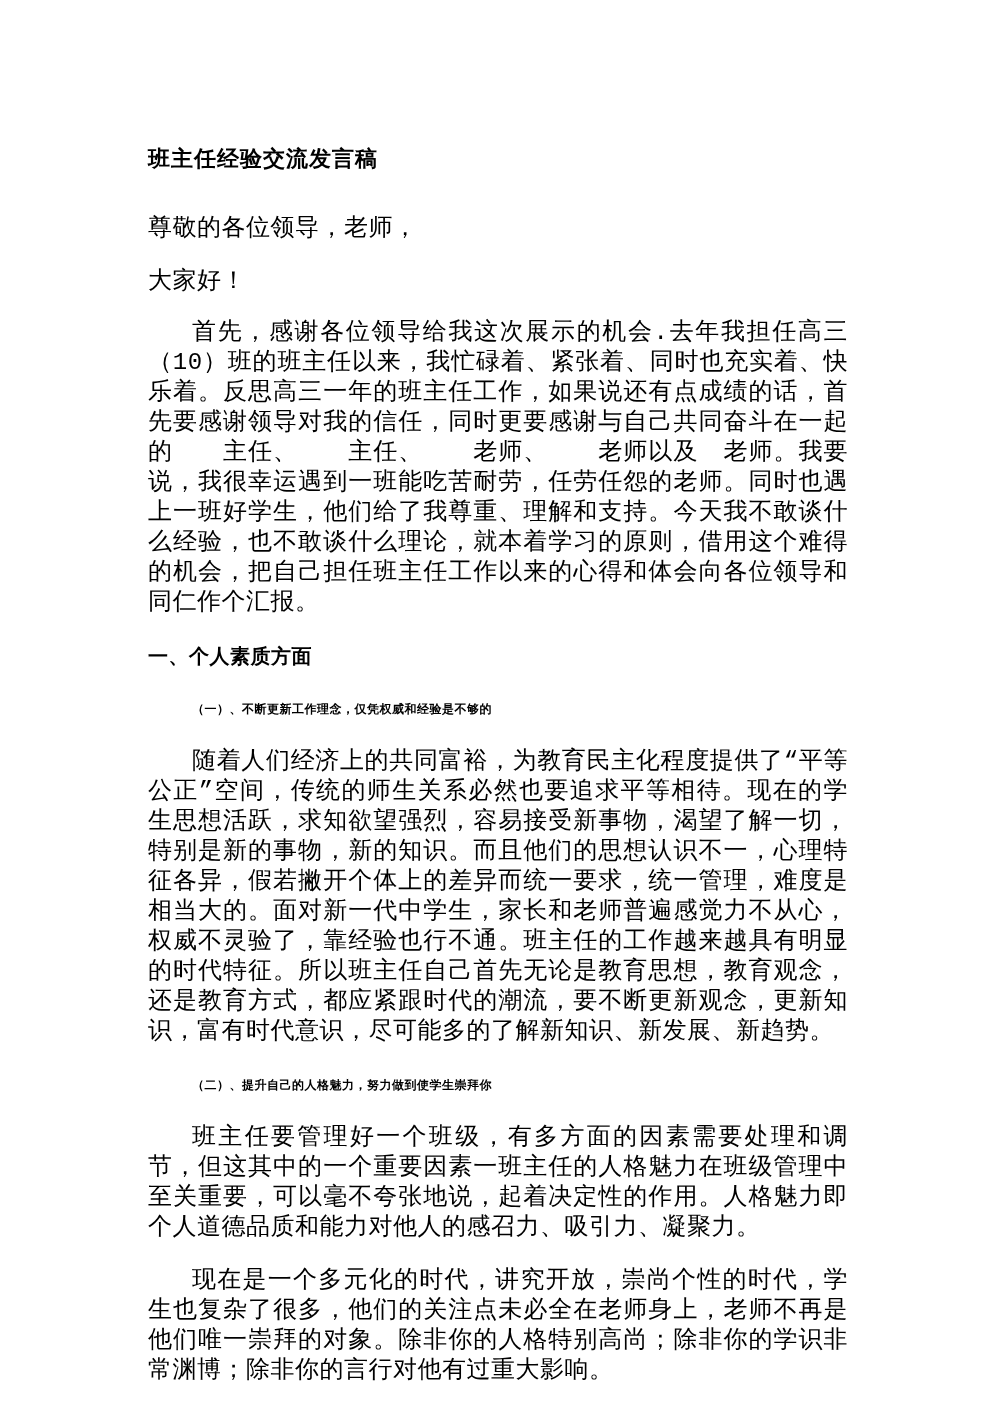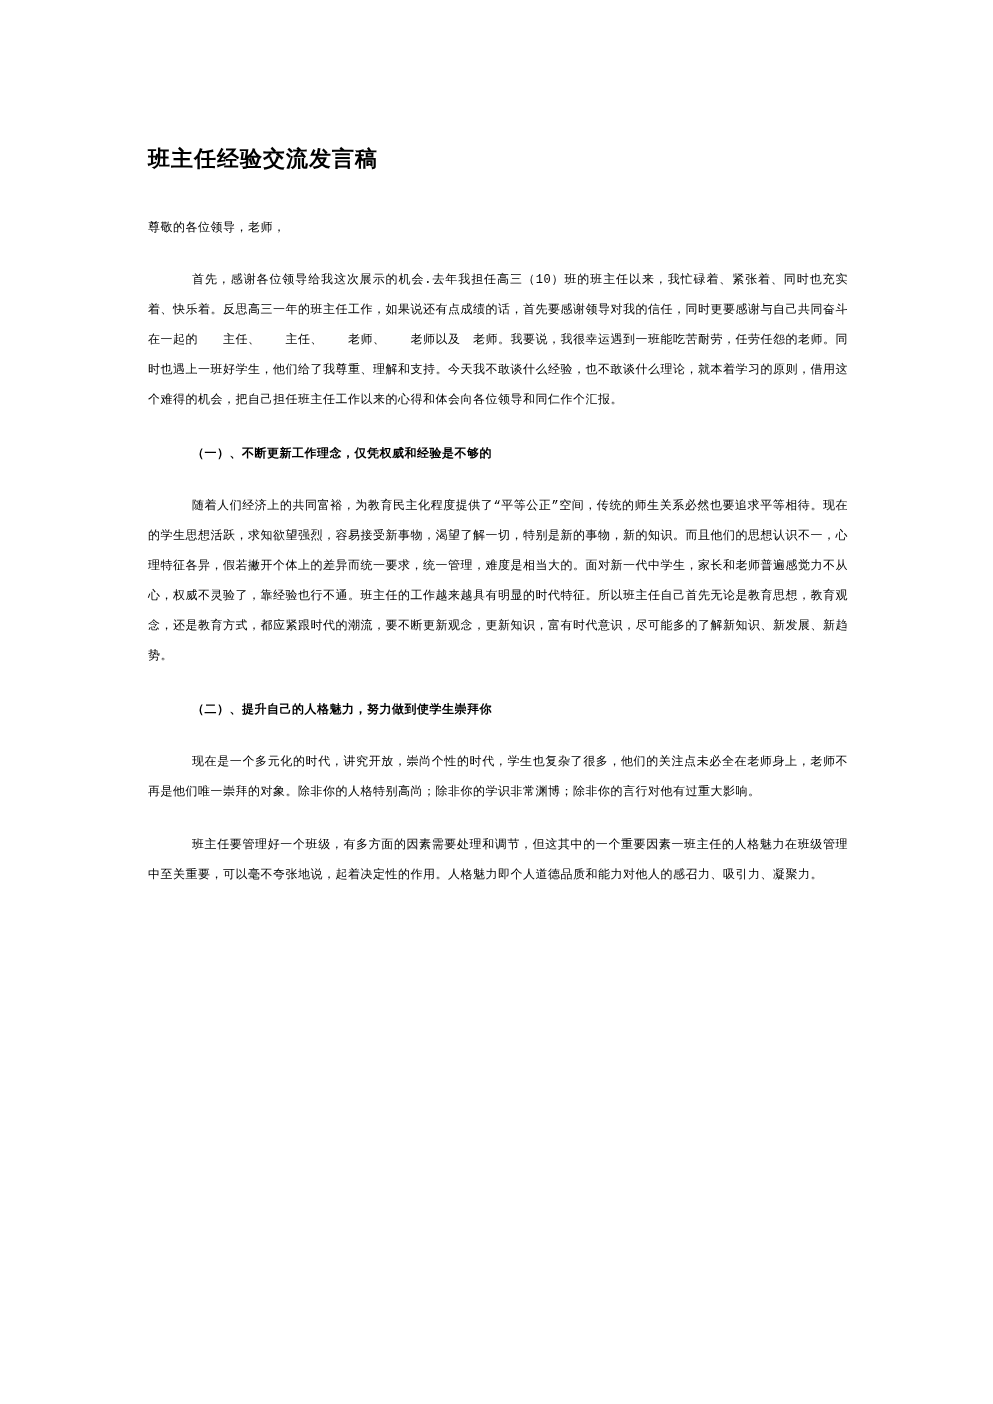--- a/index.html
+++ b/index.html
@@ -23,21 +23,21 @@
     margin-top: 8px;
   }
   .doc-title {
     font-size: 22px;
     font-weight: bold;
     line-height: 26px;
     margin: 8px 0 40px 0;
     letter-spacing: 1px;
   }
   .line, .para {
-    font-size: 12px;
+    font-size: 24px;
     line-height: 30px;
     margin: 0 0 23px 0;
     letter-spacing: 0.5px;
   }
   .para {
     text-align: justify;
     text-justify: inter-ideograph;
     font-family: Liberation Mono, monospace;
   }
   .indent {
@@ -61,27 +61,29 @@
 </style>
 </head>
 <body>
 
 <div class="page">
 
   <h1 class="doc-title">班主任经验交流发言稿</h1>
 
   <p class="line">尊敬的各位领导，老师，</p>
 
+  <p class="line">大家好！</p>
 
   <p class="para indent">首先，感谢各位领导给我这次展示的机会.去年我担任高三（10）班的班主任以来，我忙碌着、紧张着、同时也充实着、快乐着。反思高三一年的班主任工作，如果说还有点成绩的话，首先要感谢领导对我的信任，同时更要感谢与自己共同奋斗在一起的　　主任、　　主任、　　老师、　　老师以及　老师。我要说，我很幸运遇到一班能吃苦耐劳，任劳任怨的老师。同时也遇上一班好学生，他们给了我尊重、理解和支持。今天我不敢谈什么经验，也不敢谈什么理论，就本着学习的原则，借用这个难得的机会，把自己担任班主任工作以来的心得和体会向各位领导和同仁作个汇报。</p>
 
+  <h2 class="sec-heading">一、个人素质方面</h2>
 
   <h3 class="sub-heading">（一）、不断更新工作理念，仅凭权威和经验是不够的</h3>
 
   <p class="para indent">随着人们经济上的共同富裕，为教育民主化程度提供了“平等公正”空间，传统的师生关系必然也要追求平等相待。现在的学生思想活跃，求知欲望强烈，容易接受新事物，渴望了解一切，特别是新的事物，新的知识。而且他们的思想认识不一，心理特征各异，假若撇开个体上的差异而统一要求，统一管理，难度是相当大的。面对新一代中学生，家长和老师普遍感觉力不从心，权威不灵验了，靠经验也行不通。班主任的工作越来越具有明显的时代特征。所以班主任自己首先无论是教育思想，教育观念，还是教育方式，都应紧跟时代的潮流，要不断更新观念，更新知识，富有时代意识，尽可能多的了解新知识、新发展、新趋势。</p>
 
   <h3 class="sub-heading">（二）、提升自己的人格魅力，努力做到使学生崇拜你</h3>
 
+  <p class="para indent">班主任要管理好一个班级，有多方面的因素需要处理和调节，但这其中的一个重要因素一班主任的人格魅力在班级管理中至关重要，可以毫不夸张地说，起着决定性的作用。人格魅力即个人道德品质和能力对他人的感召力、吸引力、凝聚力。</p>
+
   <p class="para indent">现在是一个多元化的时代，讲究开放，崇尚个性的时代，学生也复杂了很多，他们的关注点未必全在老师身上，老师不再是他们唯一崇拜的对象。除非你的人格特别高尚；除非你的学识非常渊博；除非你的言行对他有过重大影响。</p>
-
-  <p class="para indent">班主任要管理好一个班级，有多方面的因素需要处理和调节，但这其中的一个重要因素一班主任的人格魅力在班级管理中至关重要，可以毫不夸张地说，起着决定性的作用。人格魅力即个人道德品质和能力对他人的感召力、吸引力、凝聚力。</p>
 
 </div>
 
 </body></html>

